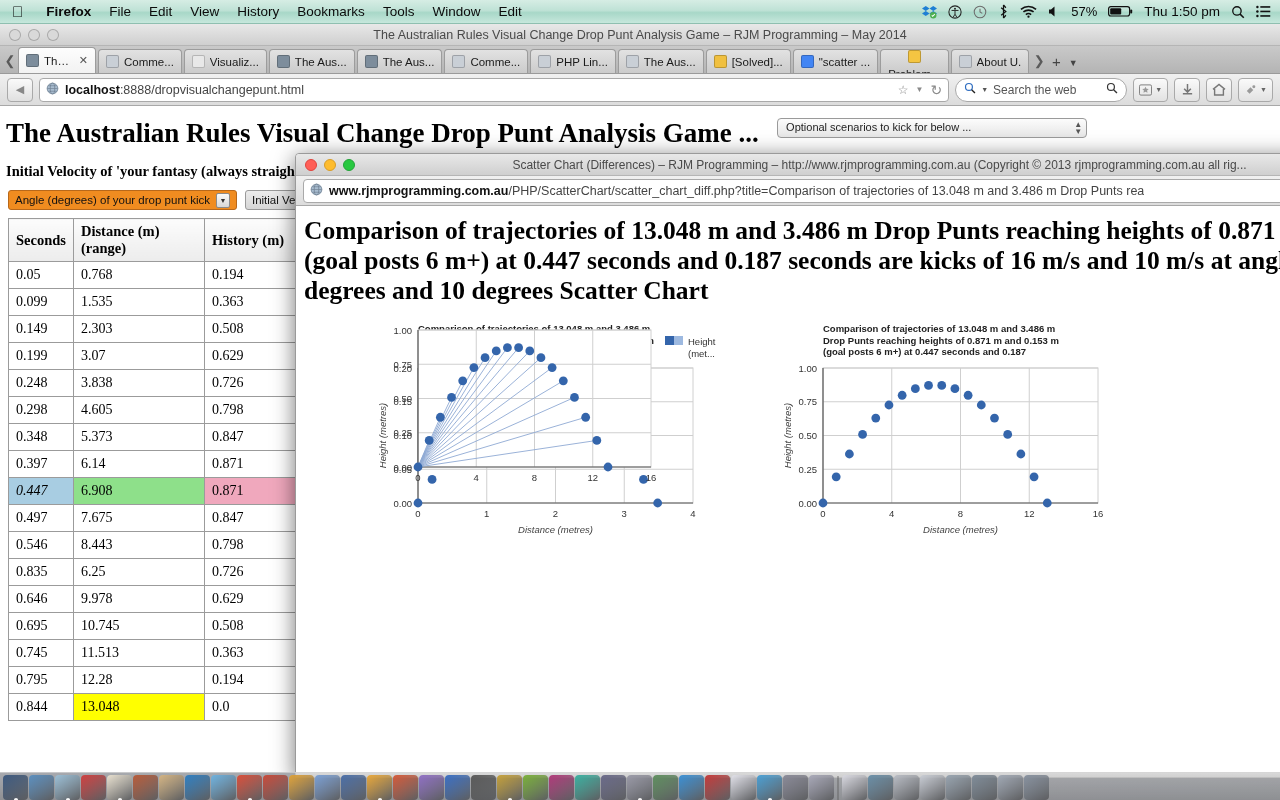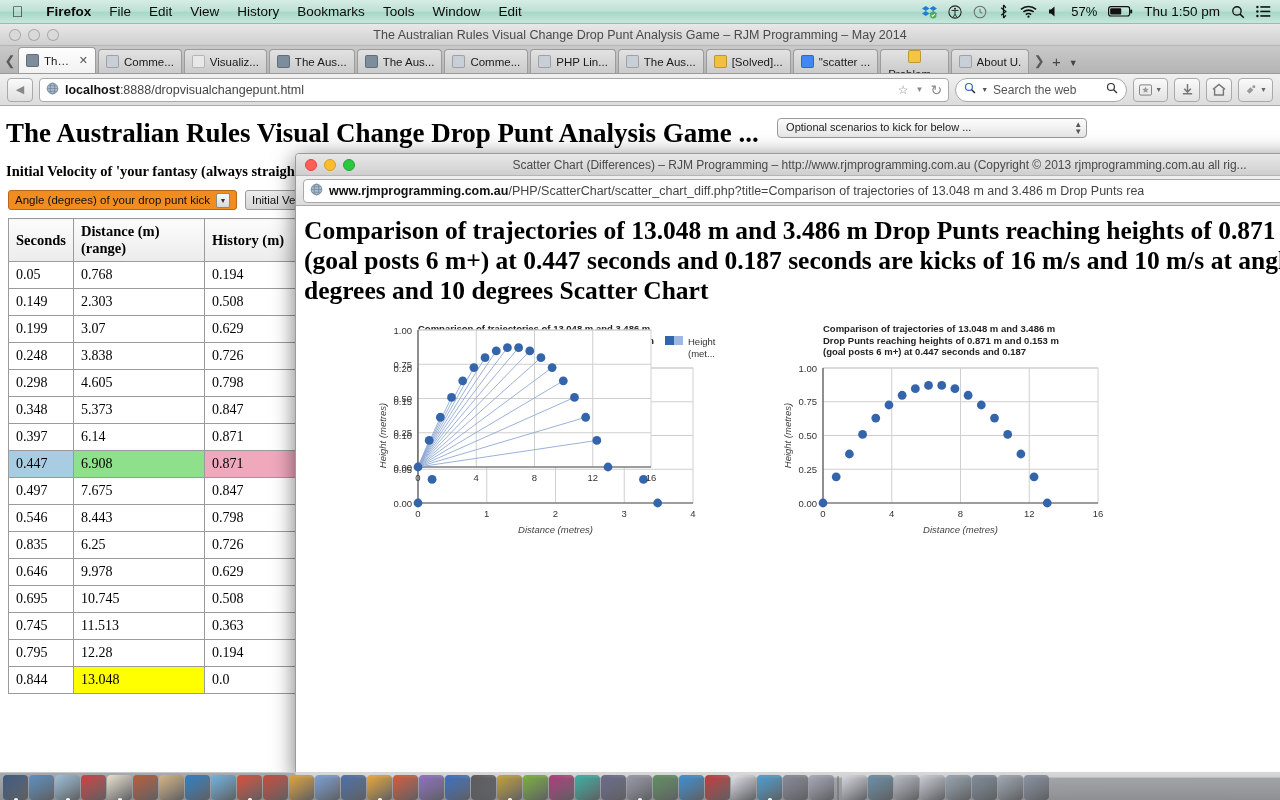--- a/index.html
+++ b/index.html
@@ -141,21 +141,21 @@
 
   table.datatable { border-collapse:collapse; margin:8px 0 0 8px; font-family:"Liberation Serif", serif; }
   table.datatable th, table.datatable td {
     border:1px solid #9b9b9b; padding:4px 7px; font-size:14px; text-align:left;
     background:#fff; height:27px;
   }
   table.datatable th { font-weight:bold; background:linear-gradient(to bottom,#fcfcfc,#ececec); font-size:14.5px;}
   td.c-sec { width:62px; }
   td.c-dist { width:131px; }
   td.c-hgt { width:92px; }
-  .hi-blue { background:#a8cde2 !important; }
+  .hi-blue { background:#a8cde2 !important;font-style:italic; }
   .hi-green { background:#8ee08a !important; }
   .hi-pink { background:#f0a8bd !important; }
   .hi-yellow { background:#ffff00 !important; }
 
   
   #win2 {
     position:absolute; left:295px; top:153px; width:1169px; height:625px;
     background:#fff; z-index:40;
     box-shadow:0 4px 22px rgba(0,0,0,.55);
     border:1px solid #9a9a9a; border-radius:4px 4px 0 0;
@@ -425,20 +425,25 @@
             <th class="c-sec">Seconds</th>
             <th class="c-dist">Distance (m) (range)</th>
             <th class="c-hgt">History (m)</th>
           </tr>
         </thead>
       <tbody id="dt-body">
           <tr>
             <td class="c-sec">0.05</td>
             <td class="c-dist">0.768</td>
             <td class="c-hgt">0.194</td>
+          </tr>
+          <tr>
+            <td class="c-sec">0.099</td>
+            <td class="c-dist">1.535</td>
+            <td class="c-hgt">0.363</td>
           </tr>
           <tr>
             <td class="c-sec">0.149</td>
             <td class="c-dist">2.303</td>
             <td class="c-hgt">0.508</td>
           </tr>
           <tr>
             <td class="c-sec">0.199</td>
             <td class="c-dist">3.07</td>
             <td class="c-hgt">0.629</td>

